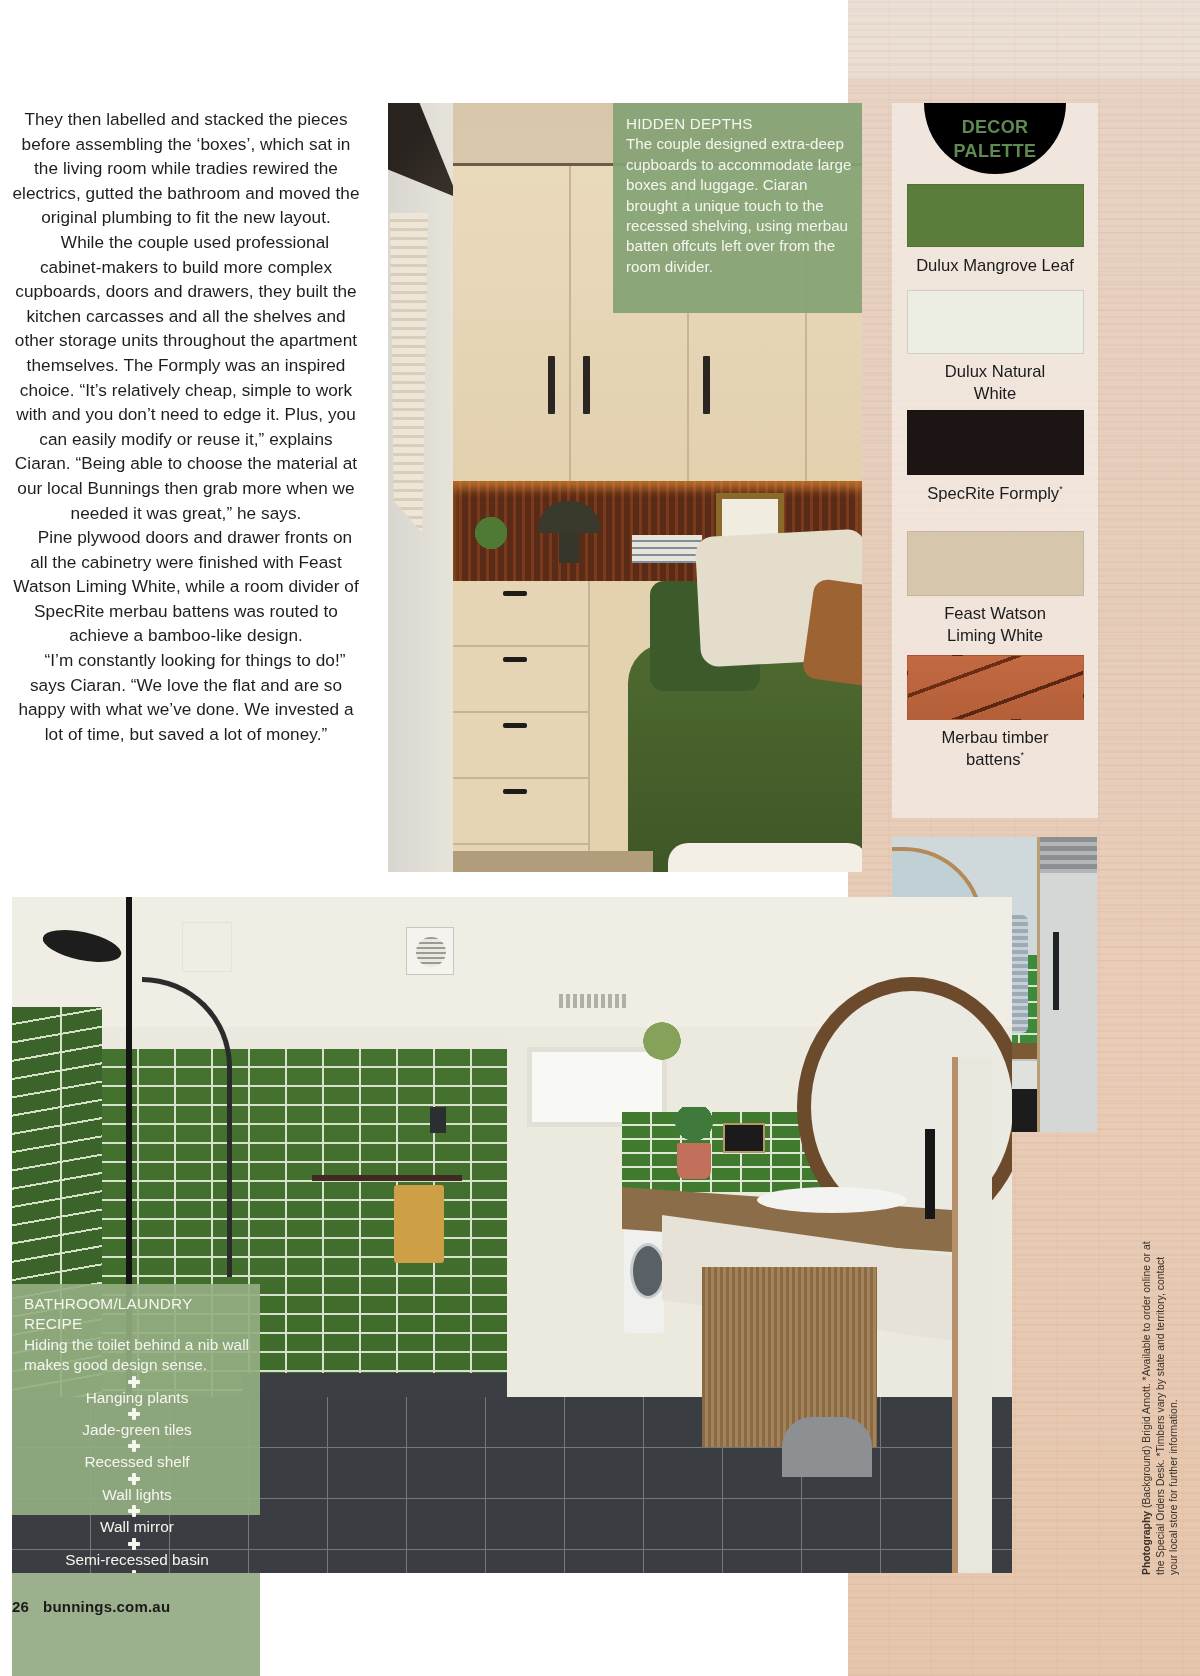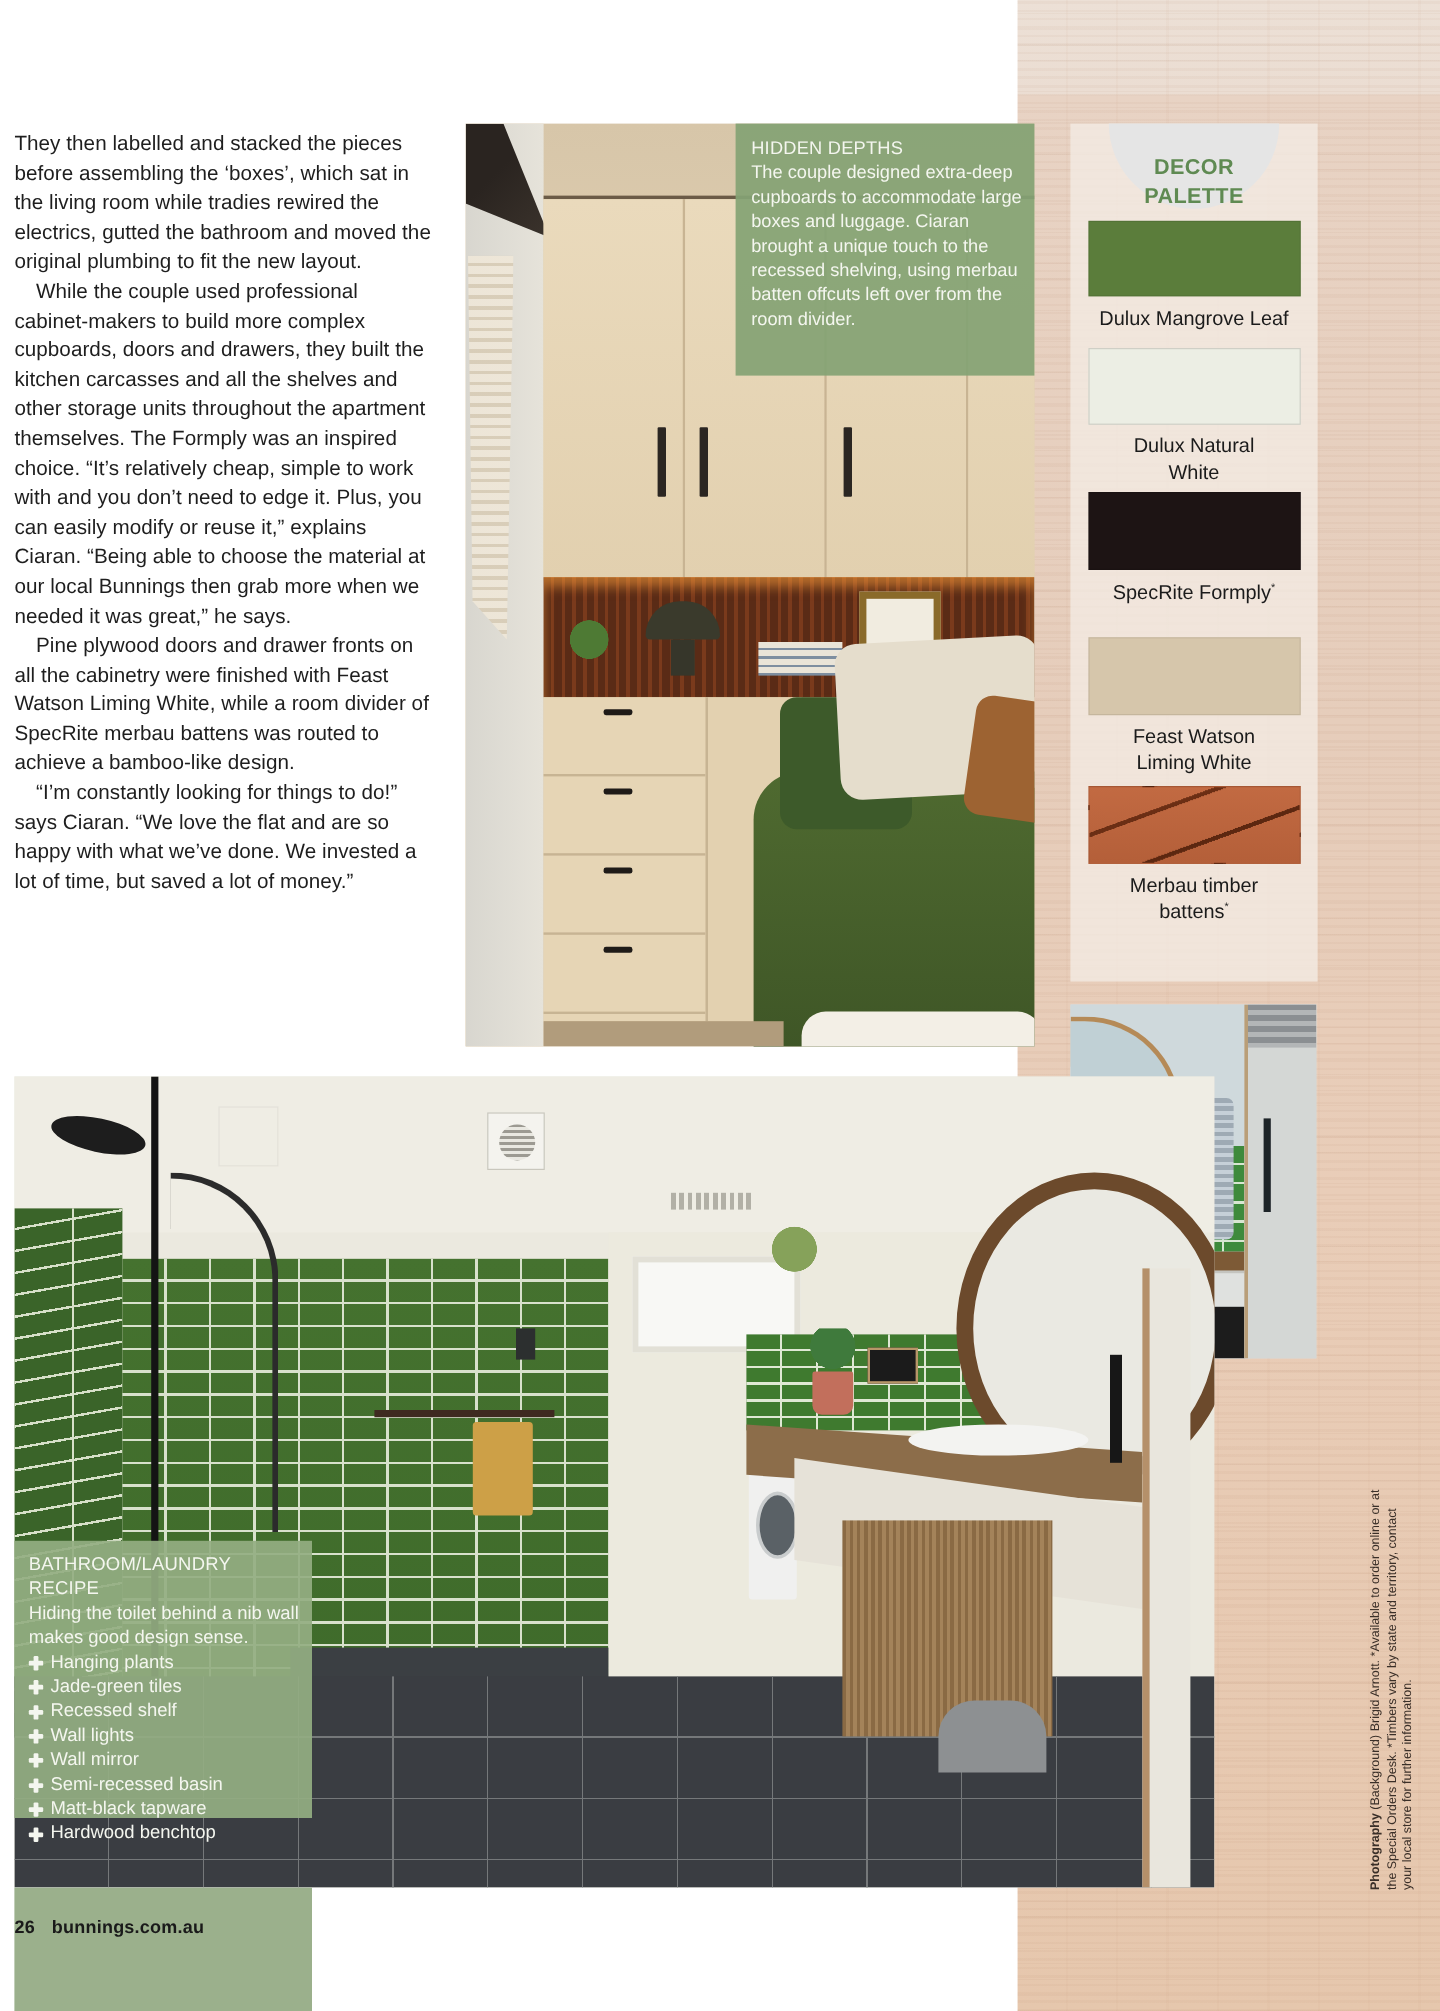--- a/index.html
+++ b/index.html
@@ -24,21 +24,21 @@
     content: ""; position: absolute; inset: 0;
     background: repeating-linear-gradient(90deg, rgba(255,255,255,0) 0 40px, rgba(190,140,110,0.05) 40px 42px);
   }
 
   
   .body-copy {
     position: absolute; left: 12px; top: 107px; width: 348px;
     font-size: 17.2px; line-height: 24.6px; color: #1e1e1e;
     letter-spacing: 0.05px;
   }
-  .body-copy p { margin: 0; }
+  .body-copy p { margin: 0; text-align: center; }
   .body-copy p.indent { text-indent: 18px; }
 
   
   .bedroom-photo {
     position: absolute; left: 388px; top: 103px; width: 474px; height: 769px;
     overflow: hidden;
     background: linear-gradient(180deg, #d7c6a9 0%, #e4d2b4 40%, #d6c2a0 60%);
   }
   .bedroom-photo .wall-left {
     position: absolute; left: 0; top: 0; width: 65px; height: 769px;
@@ -143,22 +143,22 @@
   }
   .hidden-depths .title { text-transform: uppercase; letter-spacing: 0.2px; }
 
   
   .palette {
     position: absolute; left: 892px; top: 103px; width: 206px; height: 715px;
     background: rgba(244,236,228,0.78);
   }
   .palette-badge {
     position: absolute; left: 32px; top: 0; width: 142px; height: 71px;
-    background: #e5e5e5; border-radius: 0 0 71px 71px;
-    text-align: center; padding-top: 24px;
+    background: #000000; border-radius: 0 0 71px 71px;
+    text-align: center; padding-top: 12px;
     color: #5f8a52; font-weight: bold; font-size: 18px; line-height: 24px;
     letter-spacing: 0.3px;
   }
   .swatch {
     position: absolute; left: 15px; width: 177px;
     border: 1px solid rgba(0,0,0,0.08);
   }
   .swatch-label {
     position: absolute; left: 0; width: 206px; text-align: center;
     font-size: 16.6px; line-height: 21.6px; color: #1b1b1b;
@@ -293,21 +293,21 @@
   
   .recipe {
     position: absolute; left: 12px; top: 1284px; width: 248px; height: 231px;
     background: rgba(148,174,130,0.92);
     color: #f4f6ef;
     padding: 10px 10px 0 12px;
     font-size: 15.4px; line-height: 20.4px;
   }
   .recipe .title { text-transform: uppercase; letter-spacing: 0.2px; }
   .recipe ul { list-style: none; }
-  .recipe li { display: flex; align-items: center; }
+  .recipe li { display: flex; align-items: center; flex-direction: column; }
   .recipe .plus-icon {
     display: inline-block; width: 12px; height: 12px; margin-right: 6px; position: relative; flex: 0 0 12px;
   }
   .recipe .plus-icon::before, .recipe .plus-icon::after {
     content: ""; position: absolute; background: #f4f6ef; border-radius: 1px;
   }
   .recipe .plus-icon::before { left: 4px; top: 0; width: 4px; height: 12px; }
   .recipe .plus-icon::after { left: 0; top: 4px; width: 12px; height: 4px; }
 
   .sage-strip {

